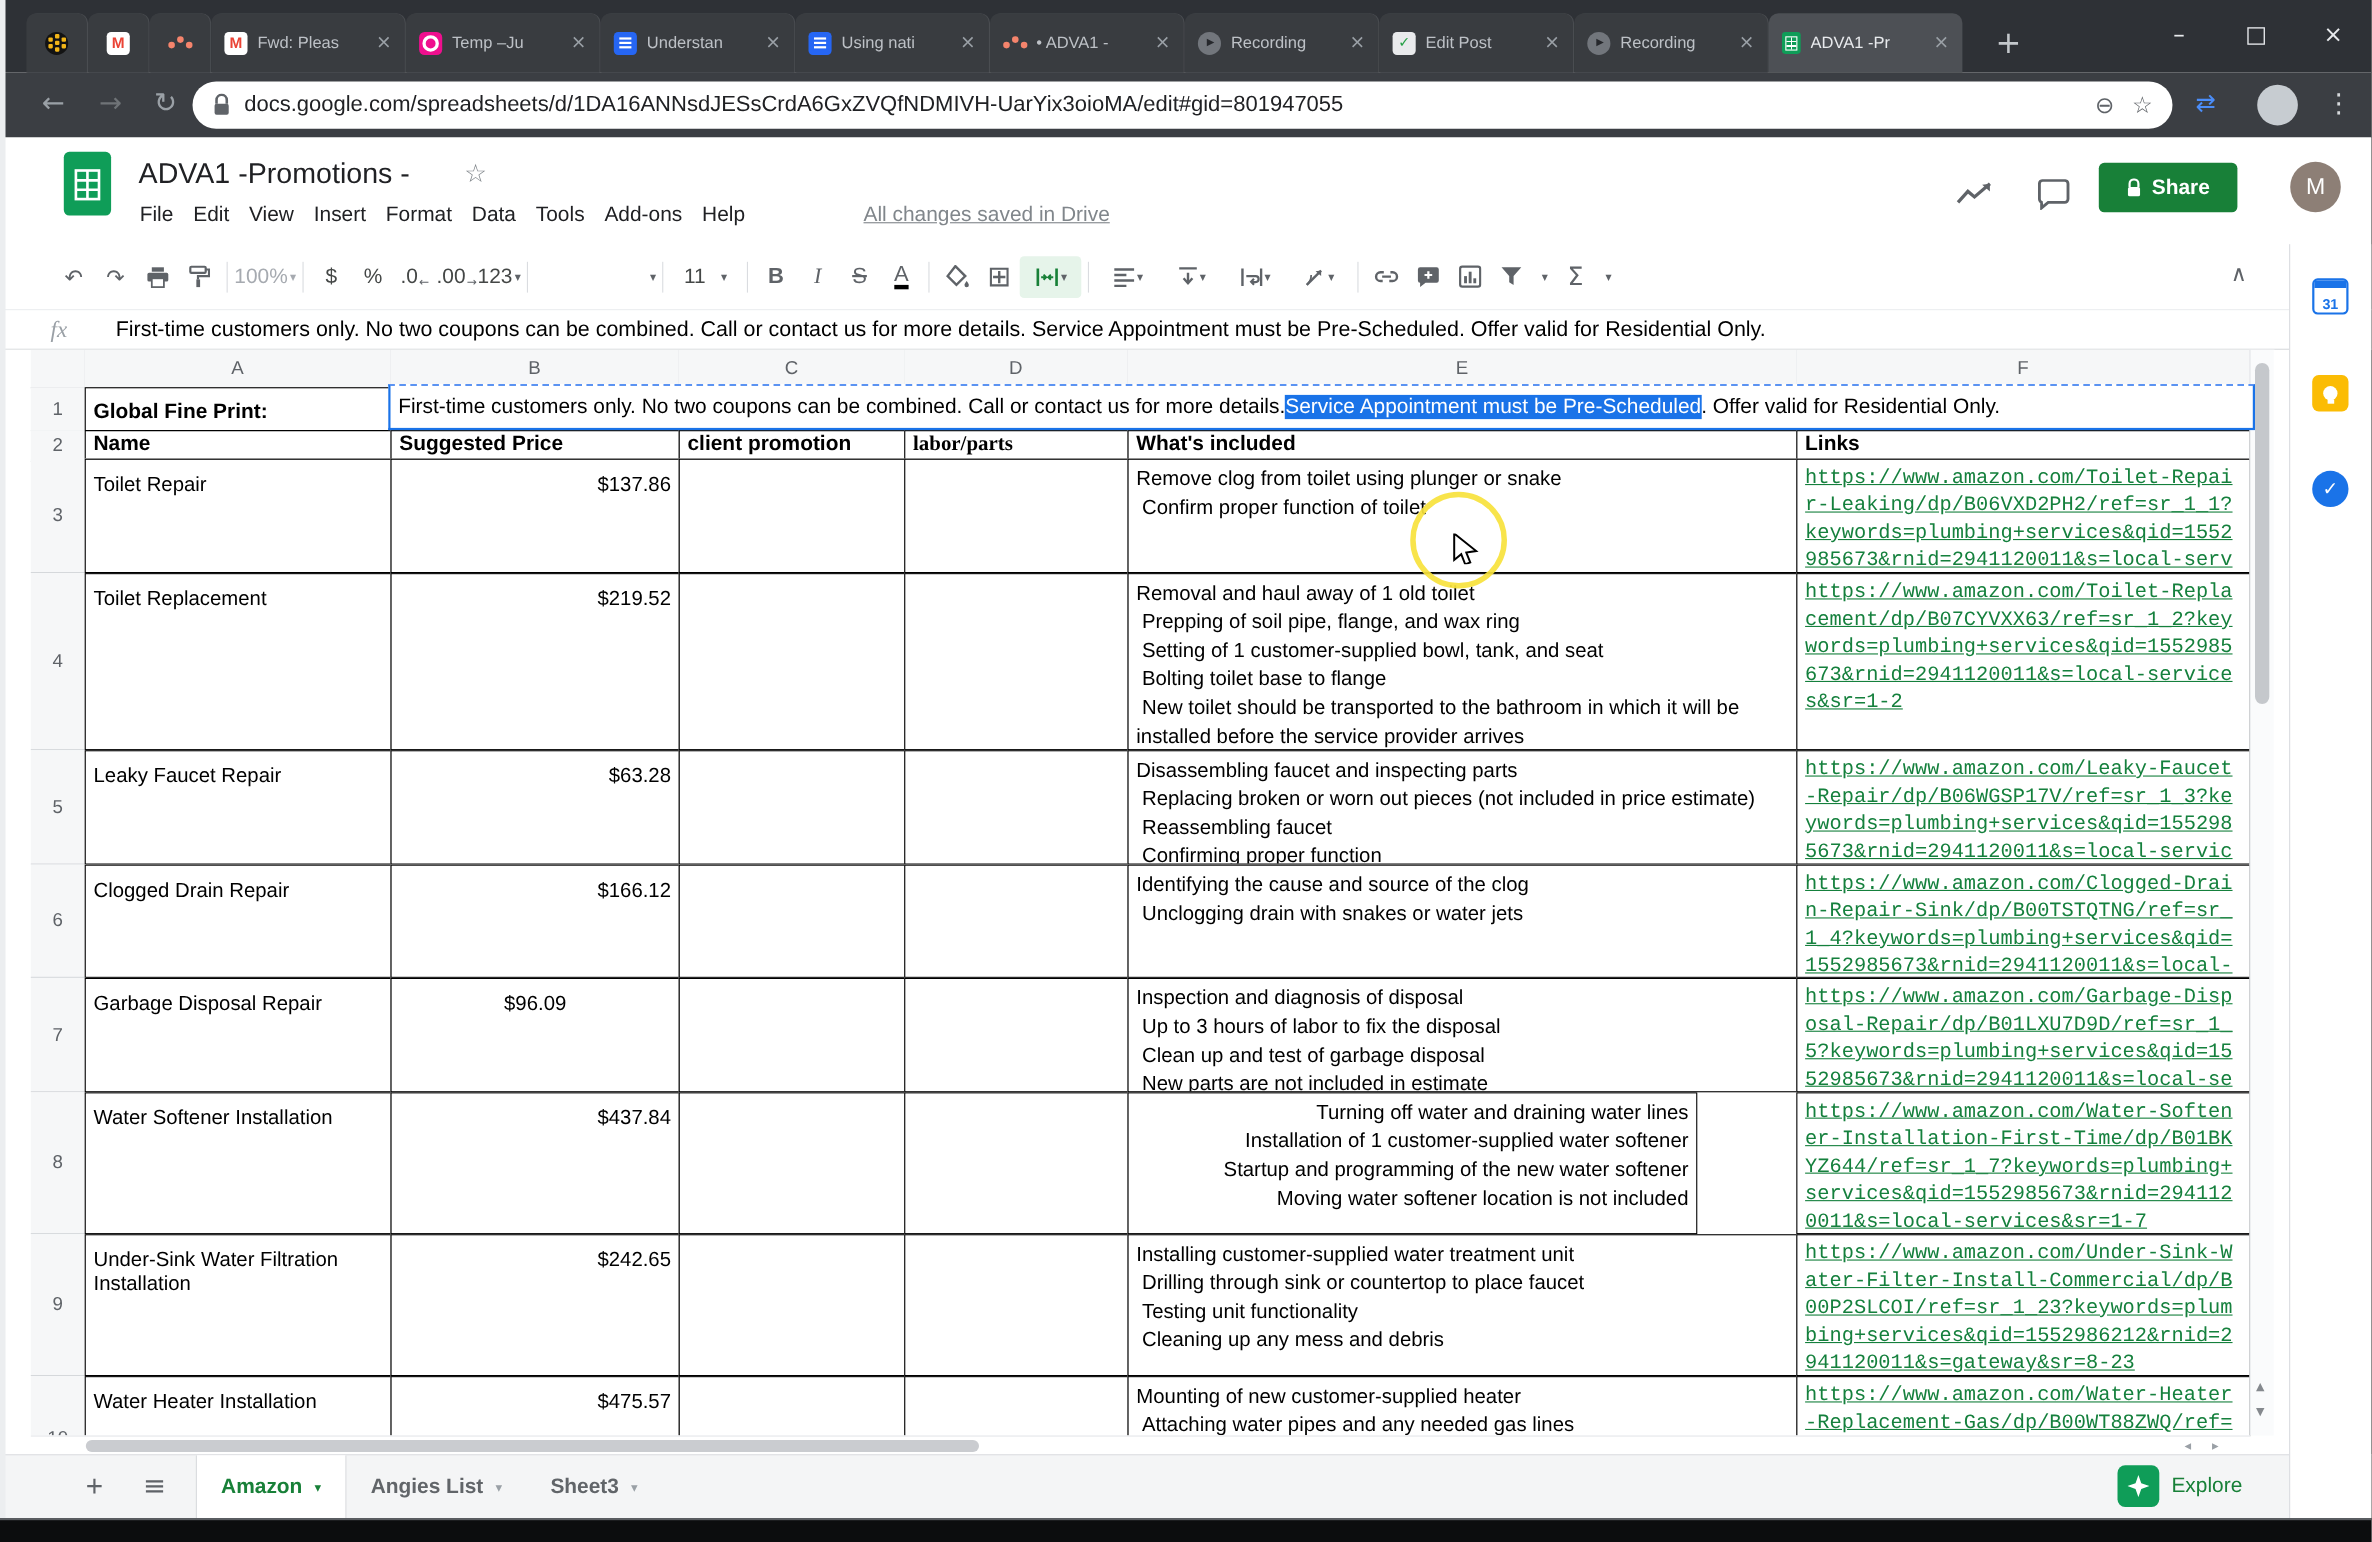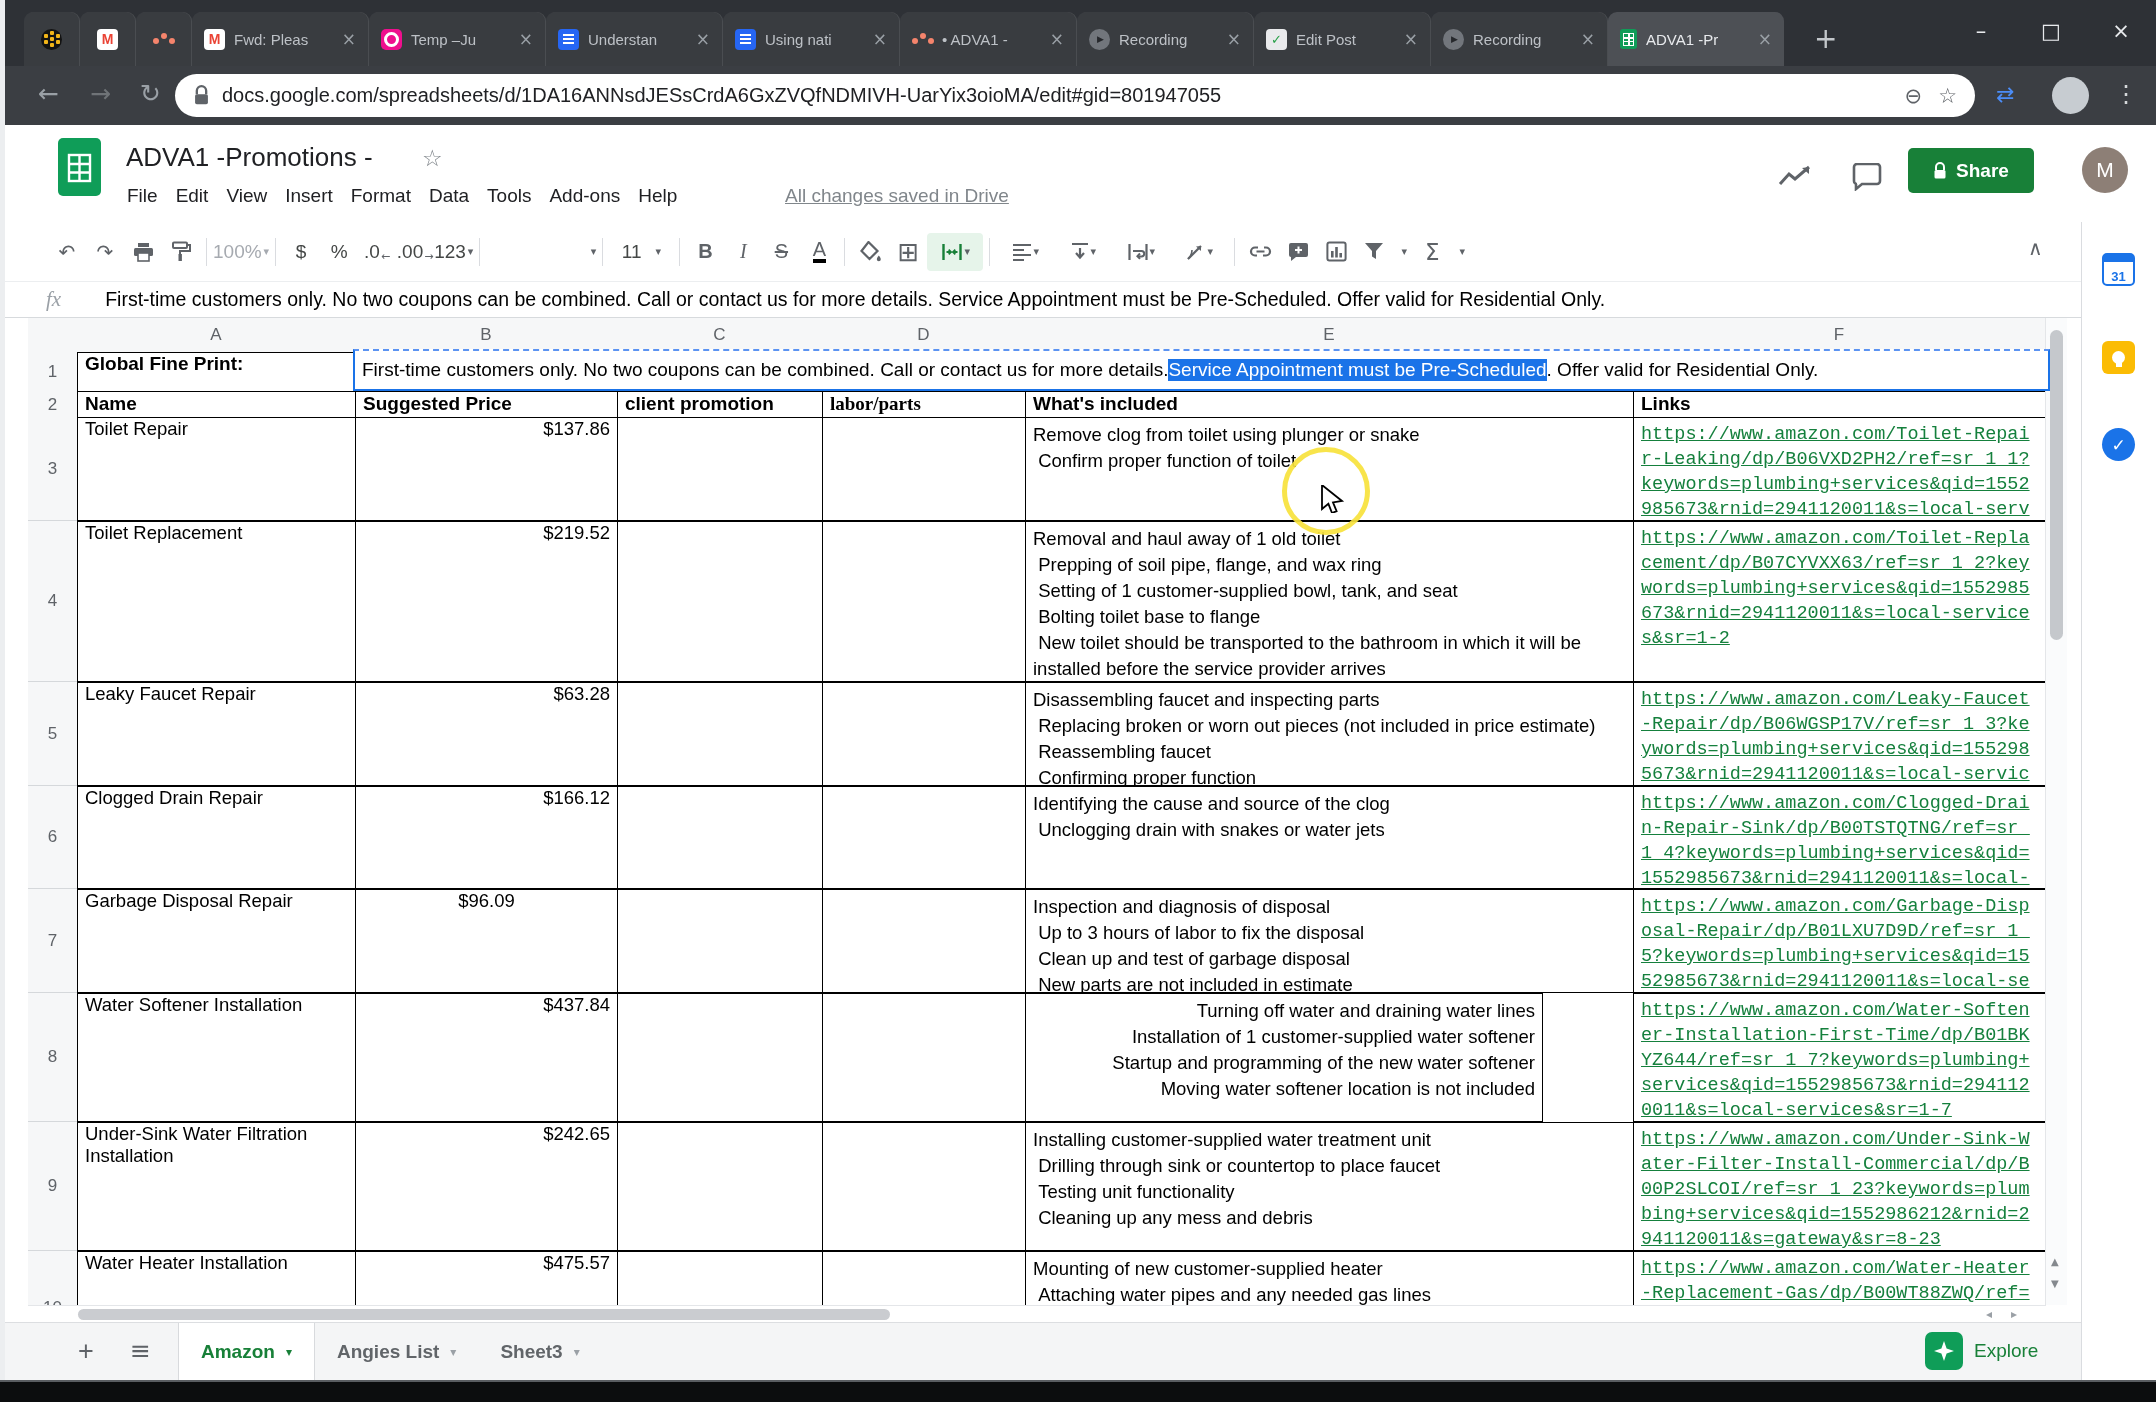--- a/index.html
+++ b/index.html
@@ -84,21 +84,21 @@
   #formula-text{margin-left:44px;font-size:19.5px;color:#000;white-space:nowrap;overflow:hidden;flex:1;}
 
   
   #grid-clip{position:absolute;left:0;top:318px;width:2068px;height:987px;overflow:hidden;background:#fff;}
   #grid-clip > div{position:absolute;box-sizing:border-box;}
   .hcell{background:#f6f7f8;border-right:1px solid #d5d8db;border-bottom:1px solid #b8bcc0;
          display:flex;align-items:center;justify-content:center;font-size:17px;color:#5f6368;}
   .ncell{background:#f6f7f8;border-right:1px solid #d5d8db;border-bottom:1px solid #d5d8db;
          display:flex;align-items:center;justify-content:center;font-size:17px;color:#5f6368;}
   .corner{border-bottom:1px solid #b8bcc0;}
-  .tcell{background:#fff;border:1px solid #000;font-size:18.5px;color:#000;padding:0 7px;overflow:hidden;}
+  .tcell{background:#fff;border:1px solid #000;font-size:18.5px;color:#000;padding:11px 7px;overflow:hidden;}
   .tcell.bold{font-weight:700;font-size:19px;}
   .tcell.th{font-weight:700;font-size:19px;border-bottom-width:3px;padding-top:1px;}
   .tcell.price{text-align:right;}
   .tcell.inc{white-space:pre-wrap;line-height:26px;padding-top:4px;}
   .tcell.link{color:#15803d;text-decoration:underline;word-break:break-all;line-height:25px;padding-top:4px;font-family:Liberation Mono, monospace;}
   #edit-overlay{position:absolute;left:353px;top:31px;width:1697px;height:42px;background:#fff;z-index:5;
                 border:2px solid #1a73e8;border-top:2px dashed #5b93f2;box-sizing:border-box;
                 display:flex;align-items:center;padding-left:7px;font-size:19px;white-space:nowrap;overflow:hidden;}
   #edit-overlay .sel{background:#1a73e8;color:#fff;}
   #click-ring{position:absolute;left:1282px;top:129px;width:88px;height:88px;border-radius:50%;z-index:10;

